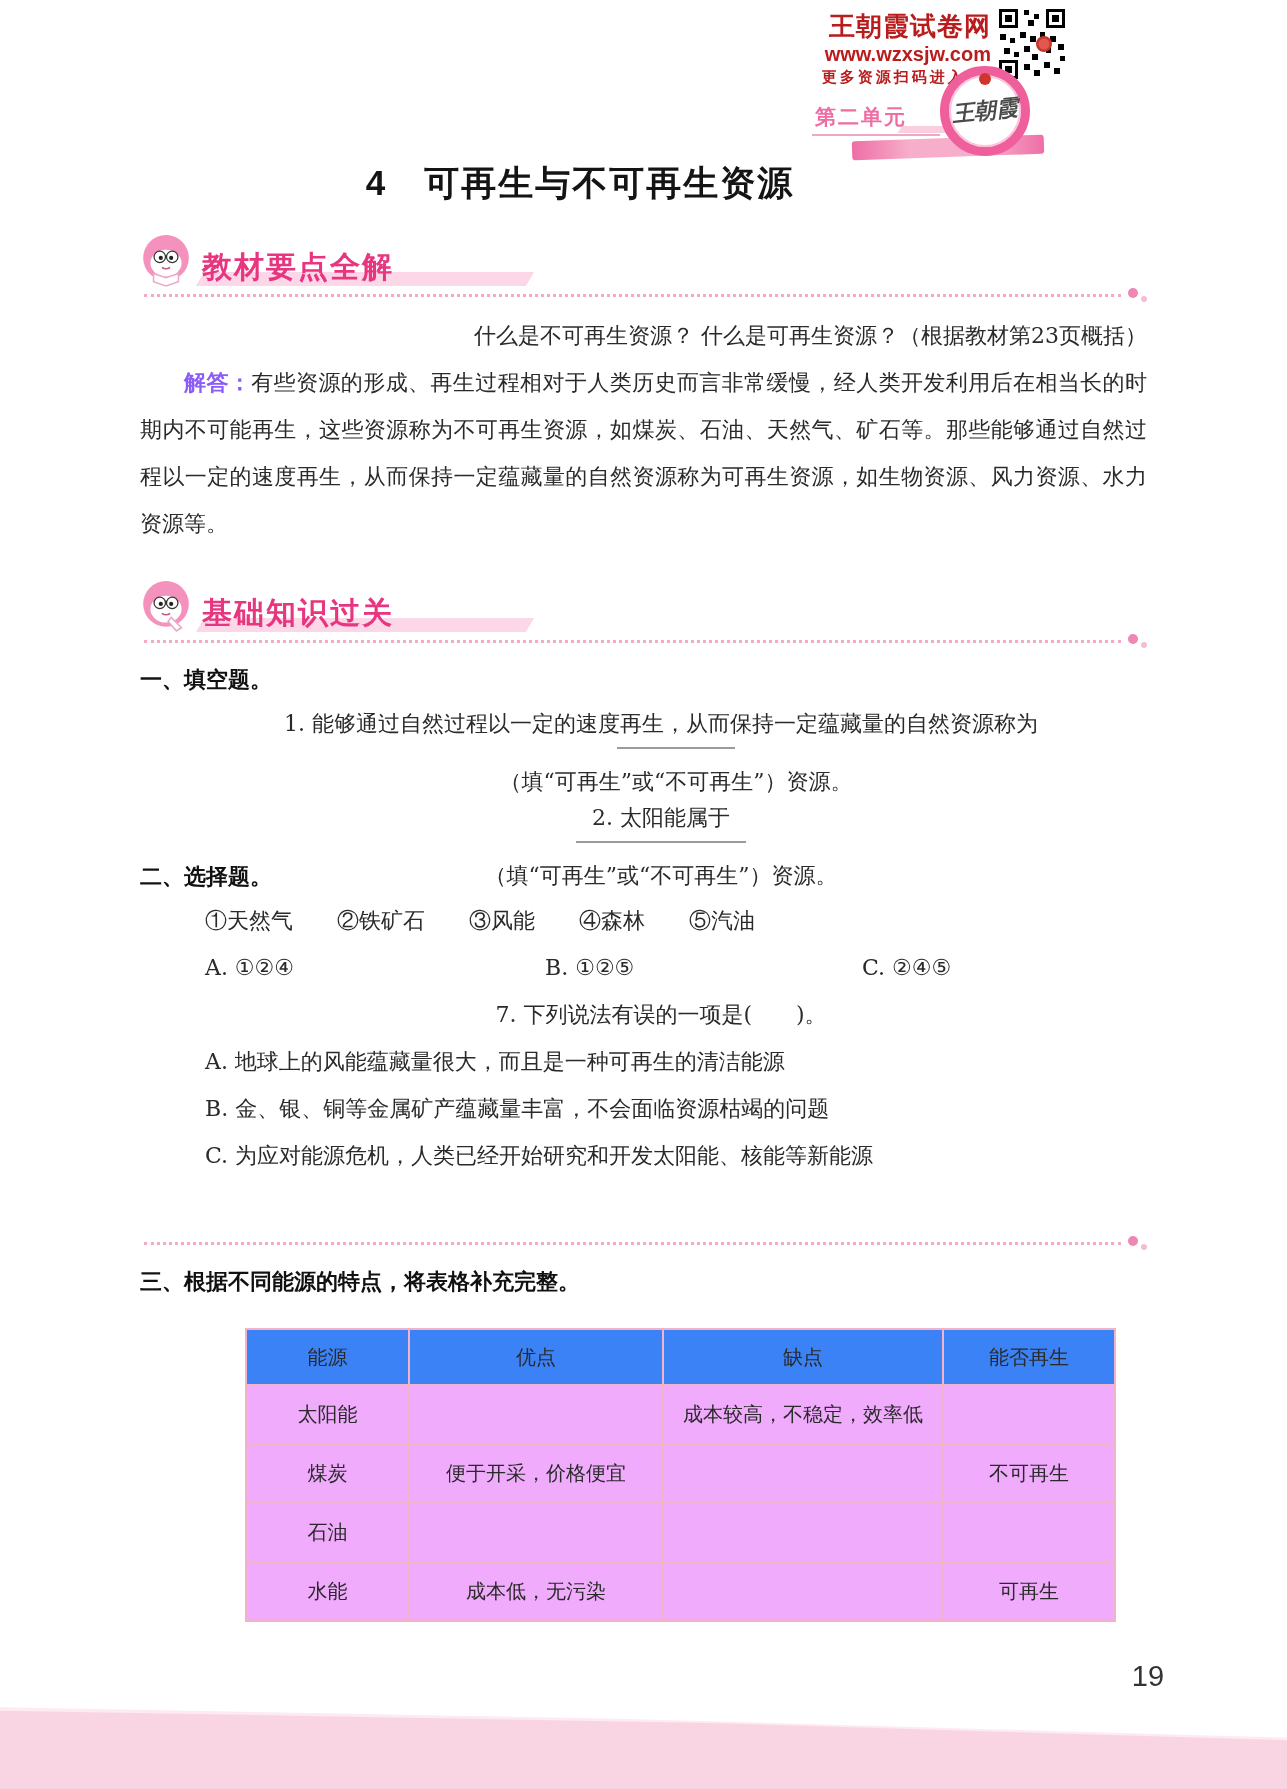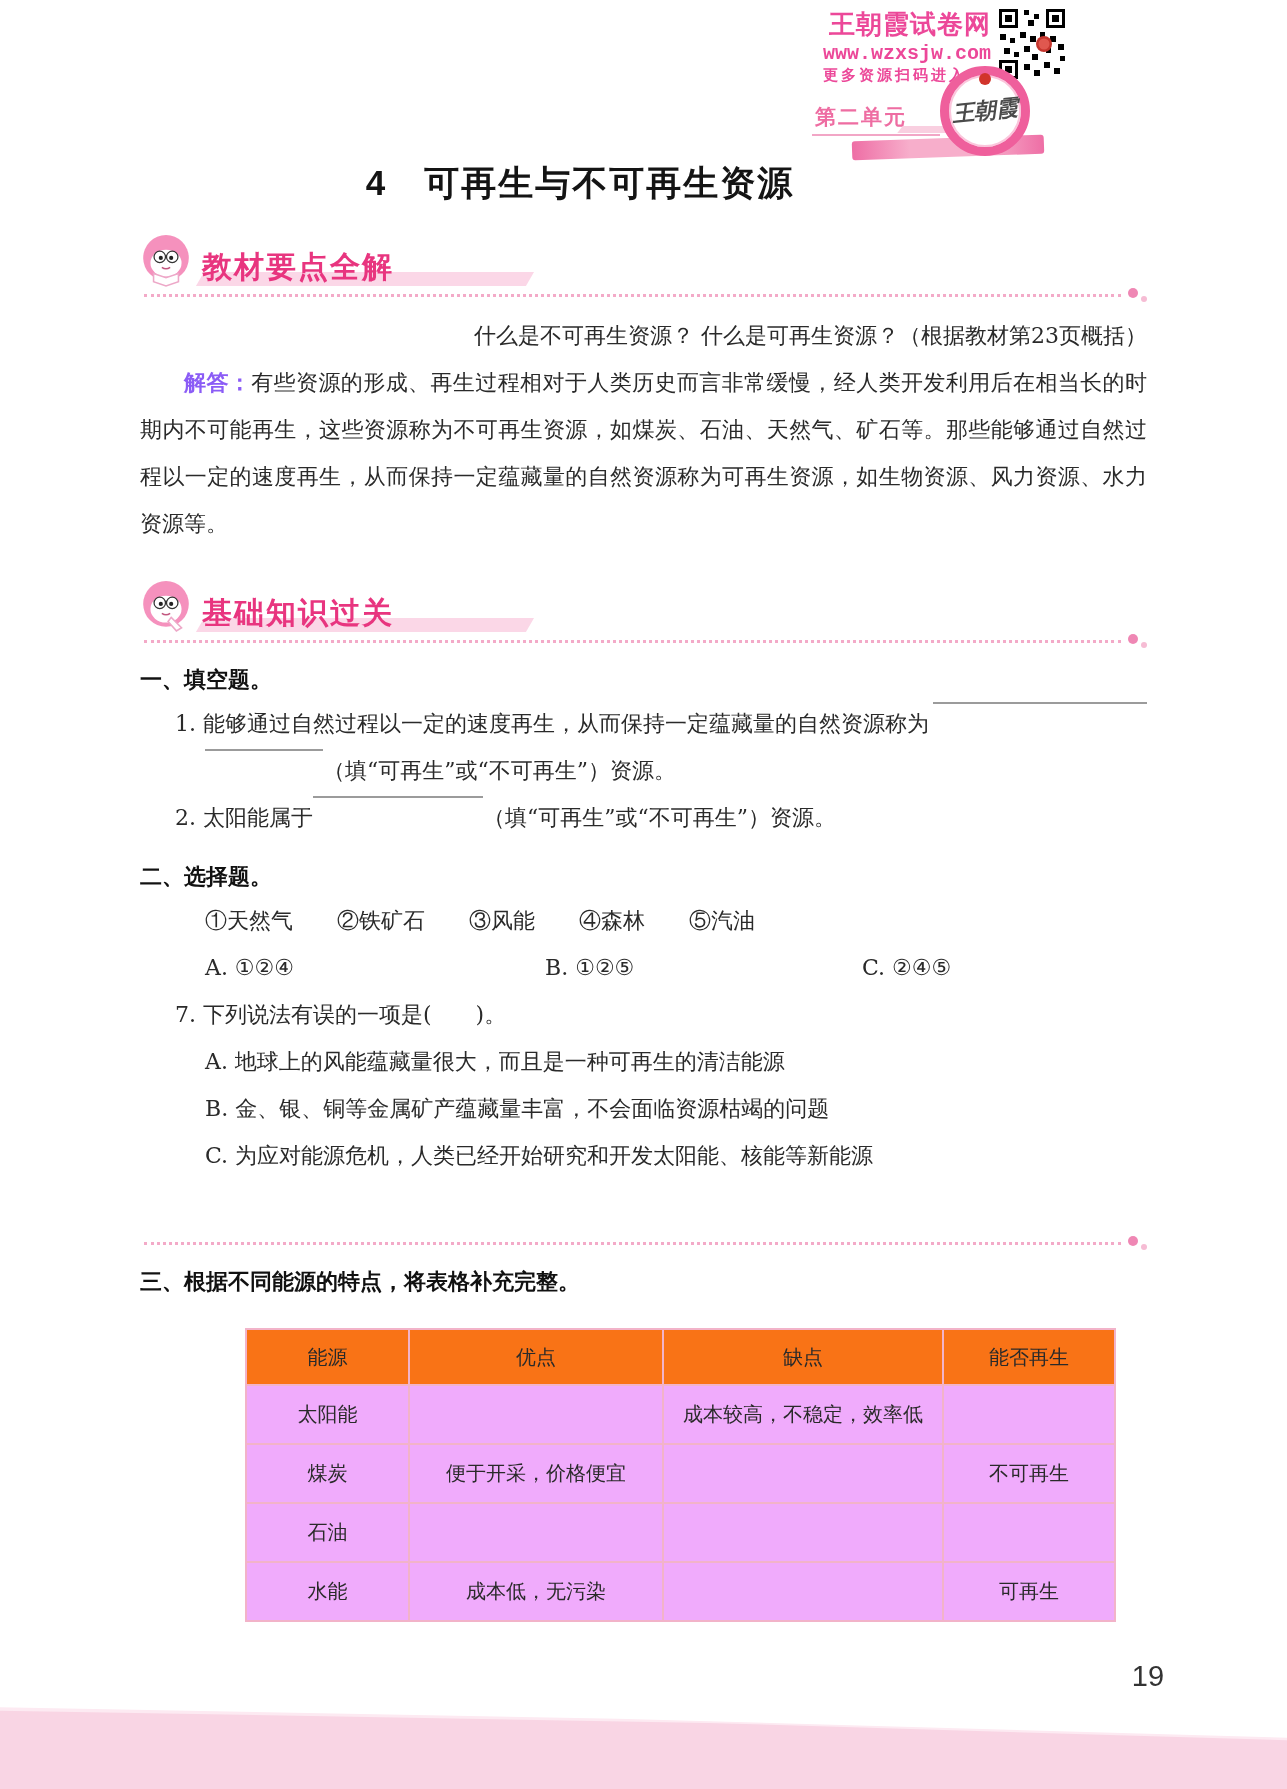--- a/index.html
+++ b/index.html
@@ -6,21 +6,21 @@
   .page{
     position:relative;
     width:1287px;height:1789px;
     margin:0 auto;
     background:#ffffff;
     overflow:hidden;
     font-family:"DejaVu Serif", serif;
     color:#2a2a2a;
   }
   
-  .brand{position:absolute;right:296px;top:10px;text-align:right;color:#ec4899;font-family:Liberation Mono, monospace;}
+  .brand{position:absolute;right:296px;top:10px;text-align:right;color:#b91c1c;font-family:Liberation Sans, sans-serif;}
   .brand-name{font-size:26px;font-weight:bold;letter-spacing:1px;line-height:32px;}
   .brand-url{font-size:20px;font-weight:bold;line-height:24px;}
   .brand-hint{font-size:15px;font-weight:bold;letter-spacing:3px;line-height:22px;}
   .qr{position:absolute;left:998px;top:8px;width:68px;height:72px;}
   
   .badge{position:absolute;left:940px;top:66px;width:72px;height:72px;background:#fff;
     border:9px solid #ef5f9c;border-radius:50%;box-shadow:0 0 0 2px #fbc6dc inset;
     display:flex;align-items:center;justify-content:center;z-index:3;}
   .badge-seal{position:absolute;top:-2px;left:50%;transform:translateX(-50%);width:12px;height:12px;border-radius:50%;background:#d1342c;}
   .badge-name{font-size:22px;font-style:italic;font-weight:bold;color:#4a4a4a;transform:rotate(-6deg);font-family:"DejaVu Serif",serif;white-space:nowrap;}
@@ -41,37 +41,37 @@
   .mascot{width:52px;height:56px;flex:0 0 auto;margin-right:10px;}
   .sec-head h2{position:relative;z-index:1;margin:0;font-family:"Liberation Sans",sans-serif;
     font-size:30px;font-weight:bold;color:#e8357f;letter-spacing:2px;}
   .swoosh{position:absolute;left:60px;bottom:2px;width:330px;height:14px;background:#fbd7e7;transform:skewX(-30deg);z-index:0;}
   .rule{position:relative;margin-top:6px;height:4px;}
   .rule .dotted{position:absolute;left:4px;right:26px;top:0;border-top:3px dotted #f3aac8;}
   .rule .rd1{position:absolute;right:9px;top:-6px;width:10px;height:10px;border-radius:50%;background:#ef87b4;}
   .rule .rd2{position:absolute;right:0;top:2px;width:6px;height:6px;border-radius:50%;background:#f6bcd4;}
   
   .body-line{font-size:22px;line-height:47px;height:47px;white-space:nowrap;}
-  .q{padding-left:35px;display:flex;align-items:flex-start;}
+  .q{padding-left:35px;display:flex;align-items:center;flex-direction:column;}
   .ind{padding-left:65px;}
   .question{margin-top:14px;font-size:22px;line-height:47px;text-align:right;}
   .answer{margin:0;font-size:22px;line-height:47px;text-align:justify;text-indent:2em;}
   .answer-label{color:#8b5cf6;font-weight:bold;}
   .part-title{margin-top:16px;font-family:"Liberation Sans",sans-serif;font-size:22px;font-weight:bold;color:#111;line-height:40px;height:40px;}
   .blank{display:inline-block;border-bottom:2px solid #9b9b9b;height:2px;margin-bottom:9px;}
   .blank-grow{flex:1;border-bottom:2px solid #9b9b9b;height:2px;margin-bottom:9px;margin-left:4px;}
   .q .txt{flex:0 0 auto;}
   .choices{display:flex;padding-left:65px;font-size:22px;line-height:47px;height:47px;}
   .choices .c1{width:340px;} .choices .c2{width:317px;}
   
   .tbl-wrap{margin-top:26px;margin-left:105px;}
   table.energy{border-collapse:collapse;table-layout:fixed;width:869px;}
   table.energy td,table.energy th{border:2px solid #f2b3c9;font-weight:normal;
     font-size:20px;color:#2a2a2a;text-align:center;vertical-align:middle;padding:0;}
-  table.energy th{background:#f97316;height:54px;}
+  table.energy th{background:#3b82f6;height:54px;}
   table.energy td{height:57px;background:#f0abfc;}
   .cw1{width:163px;} .cw2{width:254px;} .cw3{width:280px;} .cw4{width:172px;}
   
   .page-num{position:absolute;left:1108px;top:1660px;width:80px;text-align:center;
     font-family:"Liberation Sans",sans-serif;font-size:29px;color:#333;}
   .wave-light{position:absolute;left:0;top:1694px;width:1287px;height:95px;background:#fdeaf2;
     clip-path:polygon(0 14%,48% 26%,100% 46%,100% 100%,0 100%);}
   .wave-main{position:absolute;left:0;top:1702px;width:1287px;height:87px;background:#f9d5e4;
     clip-path:polygon(0 10%,55% 24%,100% 44%,100% 100%,0 100%);}
 </style>

